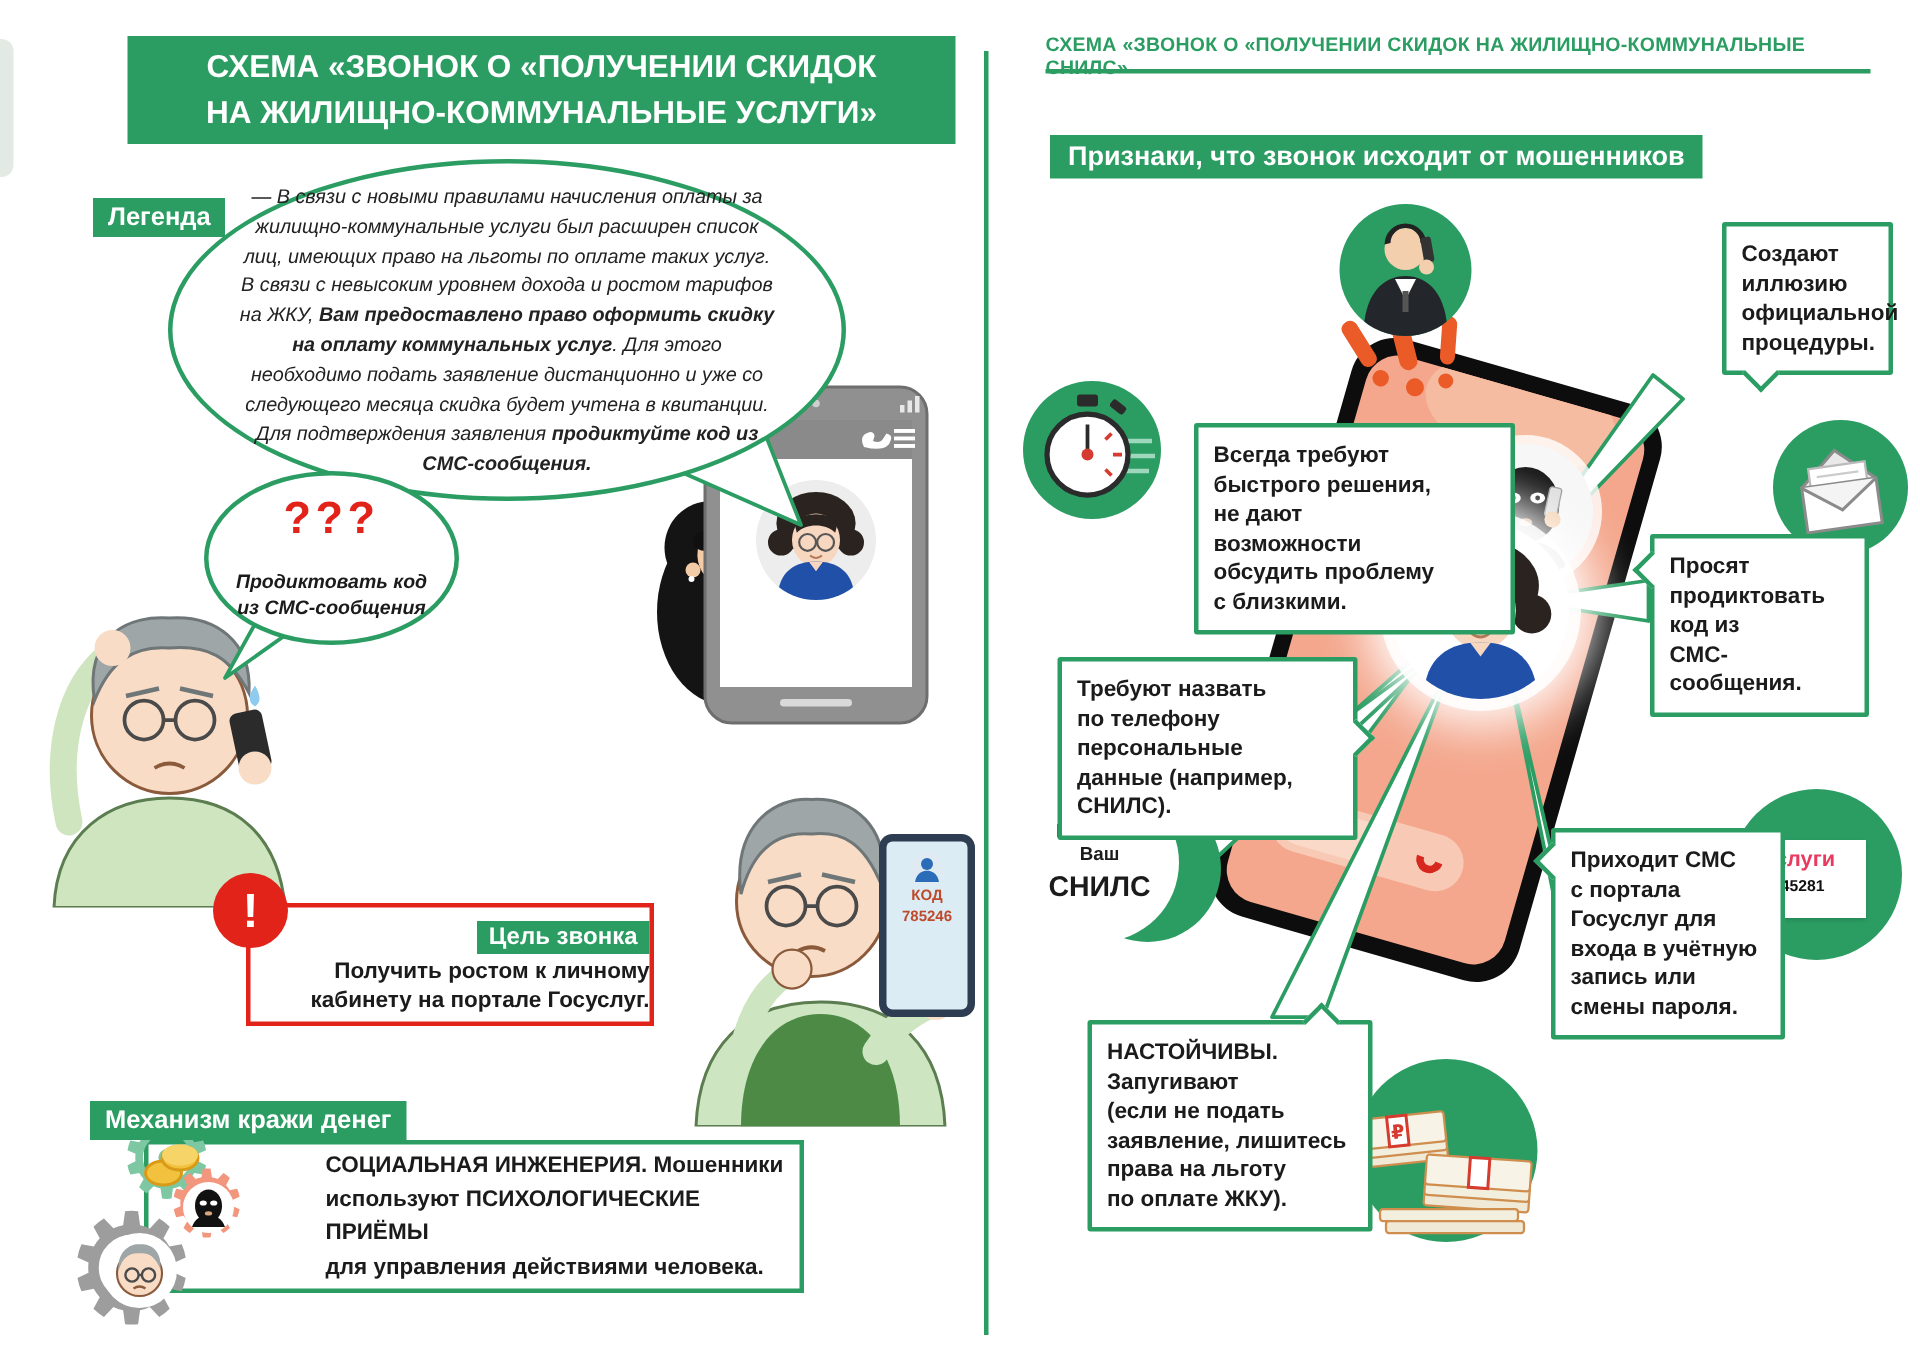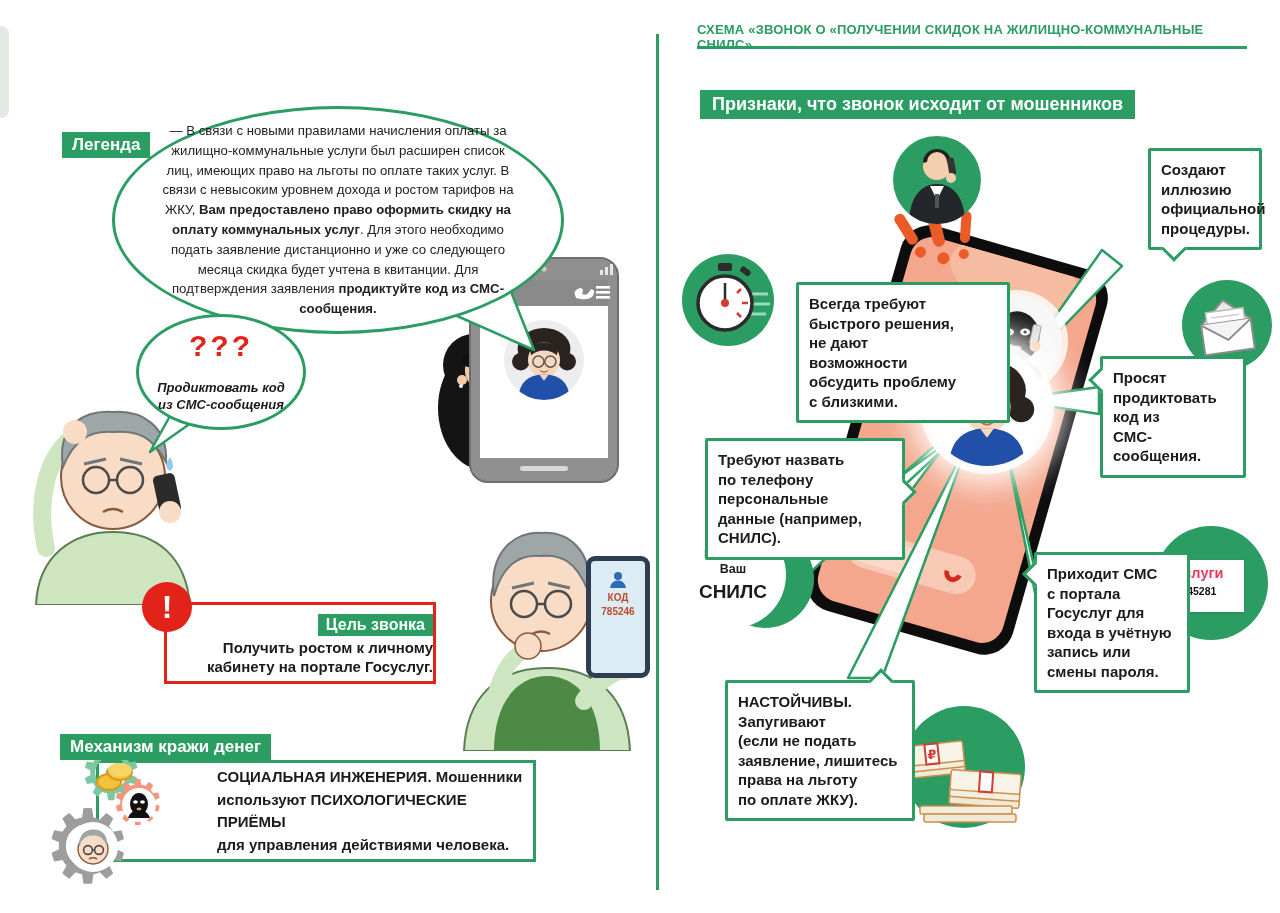--- a/index.html
+++ b/index.html
@@ -17,21 +17,21 @@
   .green-label{background:var(--green);color:#fff;font-weight:bold;font-size:17px;padding:3px 10px;display:inline-block;margin-top:16px;}
   .pre{white-space:pre-line;}
 
   
   .edge-tab{left:0;top:26px;width:9px;height:92px;background:#E3EAE4;border-radius:0 8px 8px 0;}
   .title-banner{left:85px;top:24px;width:552px;height:72px;background:var(--green);color:#fff;
     font-weight:bold;font-size:21px;line-height:1.5;text-align:center;display:flex;flex-direction:column;justify-content:center;}
   .legend-label{left:62px;top:116px;z-index:6;}
   .bubble{left:112px;top:106px;width:452px;height:228px;background:#fff;border:3px solid var(--green);
     border-radius:50%;z-index:4;display:flex;align-items:center;justify-content:center;padding:10px 42px;}
-  .bubble-text{font-size:13.2px;line-height:1.5;text-align:center;color:#222;}
+  .bubble-text{font-style:italic;font-size:13.2px;line-height:1.5;text-align:center;color:#222;}
   .qbubble{left:136px;top:314px;width:170px;height:116px;background:#fff;border:3px solid var(--green);
     border-radius:50%;z-index:5;display:flex;flex-direction:column;align-items:center;justify-content:center;text-align:center;}
   .qmarks{color:var(--red);font-weight:bold;font-size:30px;letter-spacing:3px;line-height:1;}
   .qtext{font-weight:bold;font-style:italic;font-size:13px;line-height:1.25;margin-top:19px;}
 
   .goal-box{left:164px;top:602px;width:272px;height:82px;border:3px solid var(--red);background:#fff;z-index:5;text-align:right;}
   .goal-label{margin:9px 0 3px 26px;font-size:16px;padding:2px 8px;}
   .goal-text{margin-left:26px;font-weight:bold;font-size:15px;line-height:1.25;}
   .alert-circle{left:142px;top:582px;width:50px;height:50px;border-radius:50%;background:var(--red);
     color:#fff;font-weight:bold;font-size:32px;display:flex;align-items:center;justify-content:center;z-index:6;}
@@ -111,20 +111,24 @@
         <line x1="50" y1="52" x2="51" y2="52" stroke="#555" stroke-width="1.8"></line>
         <path d="M45,63 q5,4 10,0" fill="none" stroke="#b27858" stroke-width="1.6"></path>
         <path d="M18,100 C18,76 33,68 50,68 C67,68 82,76 82,100 Z" fill="#2050A8"></path>
         <path d="M44,68 L50,76 L56,68 Z" fill="#f7d7c0"></path>
       </g>
     </defs>
   </svg>
 
   <div class="abs edge-tab"></div>
 
+  <div class="abs title-banner">
+    <span>СХЕМА «ЗВОНОК О «ПОЛУЧЕНИИ СКИДОК</span>
+    <span>НА ЖИЛИЩНО-КОММУНАЛЬНЫЕ УСЛУГИ»</span>
+  </div>
 
   <div class="abs green-label legend-label">Легенда</div>
 
   <div class="abs bubble">
     <div class="bubble-text"><span>— В связи с новыми правилами начисления оплаты за жилищно-коммунальные услуги был расширен список лиц, имеющих право на льготы по оплате таких услуг.  В связи с невысоким уровнем дохода и ростом тарифов на ЖКУ, </span><b>Вам предоставлено право оформить скидку на оплату коммунальных услуг</b><span>. Для этого необходимо подать заявление дистанционно и уже со следующего месяца скидка будет учтена в квитанции. Для подтверждения заявления </span><b>продиктуйте код из СМС-сообщения.</b></div>
   </div>
 
   <div class="abs qbubble">
     <div class="qmarks">???</div>
     <div class="qtext pre">Продиктовать код

